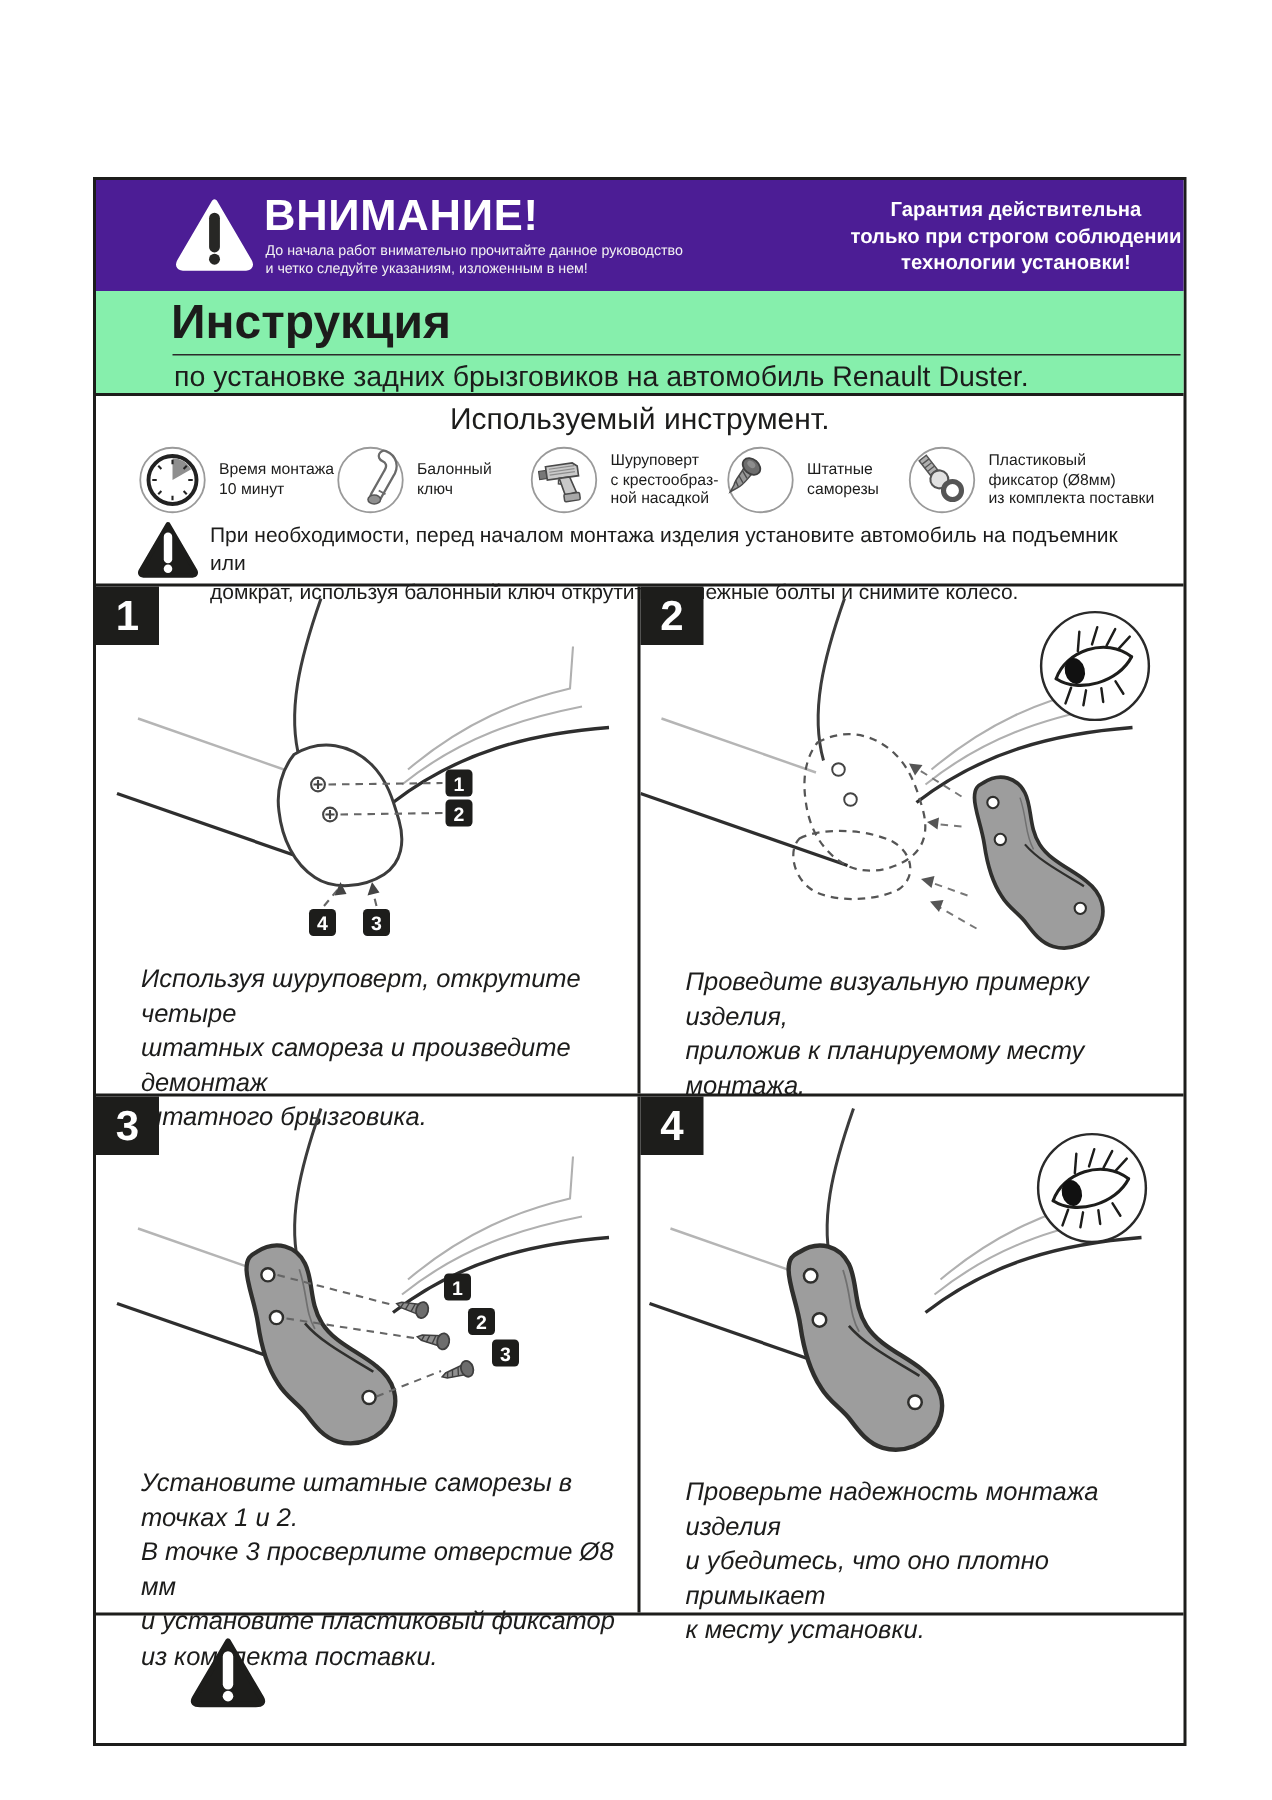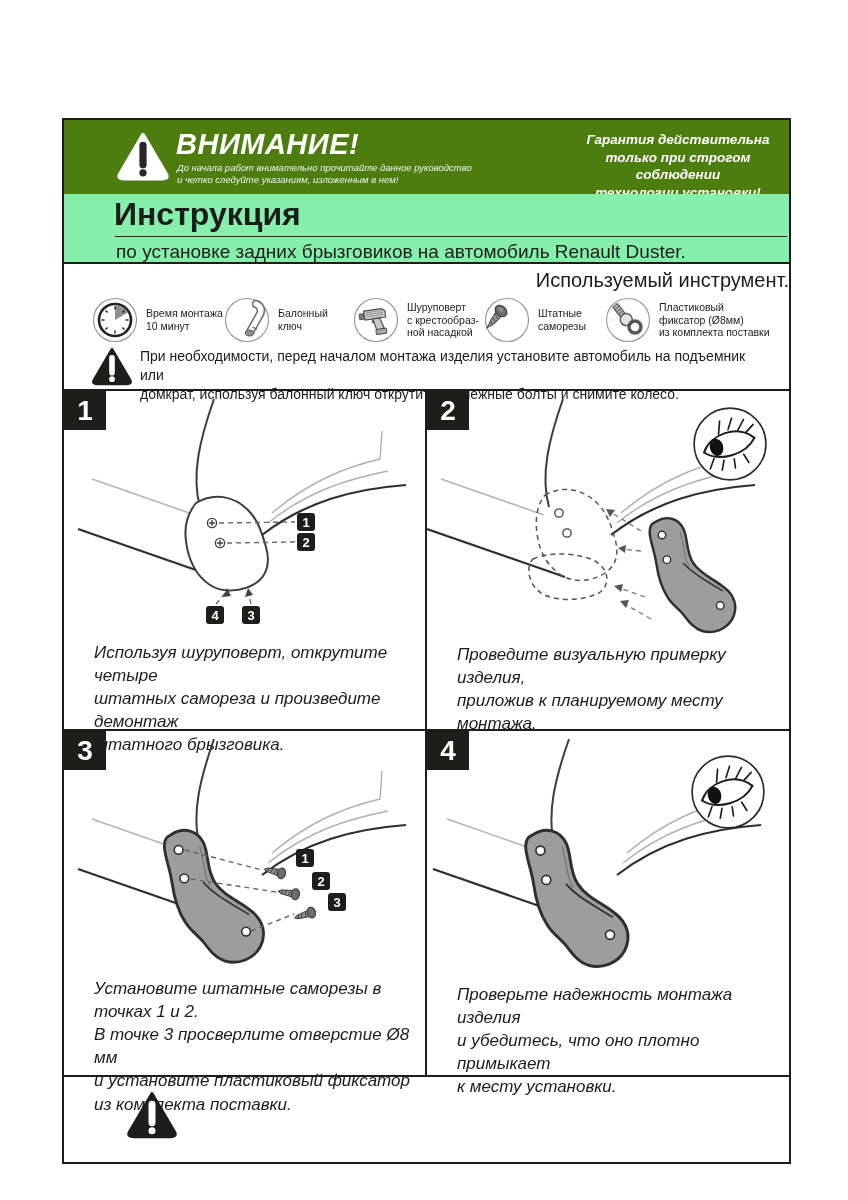--- a/index.html
+++ b/index.html
@@ -1,34 +1,34 @@
 <!DOCTYPE html>
 <html><head>
 <meta charset="utf-8">
 <style>
   * { margin:0; padding:0; box-sizing:border-box; }
   html,body { width:848px; height:1200px; background:#fff; font-family:"Liberation Sans", sans-serif; color:#1c1c1b; }
   #doc { position:absolute; left:62px; top:118px; width:729px; height:1046px; border:2px solid #1d1d1b; background:#fff; }
 
   
-  .hdr { position:relative; height:74px; background:#4d7c0f; color:#fff;font-style:italic; }
+  .hdr { position:relative; height:74px; background:#4c1d95; color:#fff; }
   .hdr-tri { position:absolute; left:52px; top:11px; }
   .hdr-title { position:absolute; left:112px; top:8px; font-size:29px; font-weight:bold; letter-spacing:0.5px; }
   .hdr-note { position:absolute; left:113px; top:42px; font-size:9.5px; line-height:1.3; white-space:pre-line; color:#f2f2f2; }
   .hdr-warranty { position:absolute; left:503px; top:11px; font-size:13.5px; font-weight:bold; line-height:1.3; white-space:pre-line;text-align:center; }
 
   
   .instr { position:relative; height:68px; background:#86efac; }
   .instr-title { position:absolute; left:50px; top:2px; font-size:32px; font-weight:bold; }
   .instr-rule { position:absolute; left:51px; top:42px; width:672px; height:1px; background:#2a2a2a; }
   .instr-sub { position:absolute; left:52px; top:47px; font-size:19px; }
 
   
   .tools { position:relative; height:127px; border-top:2px solid #1d1d1b; }
-  .tools-title { position:absolute; top:5px; width:100%; text-align:right; font-size:20px; }
+  .tools-title { position:absolute; top:5px; width:100%; text-align:center; font-size:20px; }
   .tool { position:absolute; top:33px; display:flex; align-items:center; }
   .tool .lbl { margin-left:8px; font-size:10.5px; line-height:1.2; white-space:pre-line; }
   .t1{left:28px;} .t2{left:160px;} .t3{left:289px;} .t4{left:420px;} .t5{left:541px;}
   .tools-note-tri { position:absolute; left:27px; top:82px; }
   .tools-note { position:absolute; left:76px; top:83px; width:620px; font-size:14px; line-height:1.35; white-space:pre-line; }
 
   
   .rows { border-top:2px solid #1d1d1b; }
   .prow { display:flex; }
   .prow1 { height:338px; }

